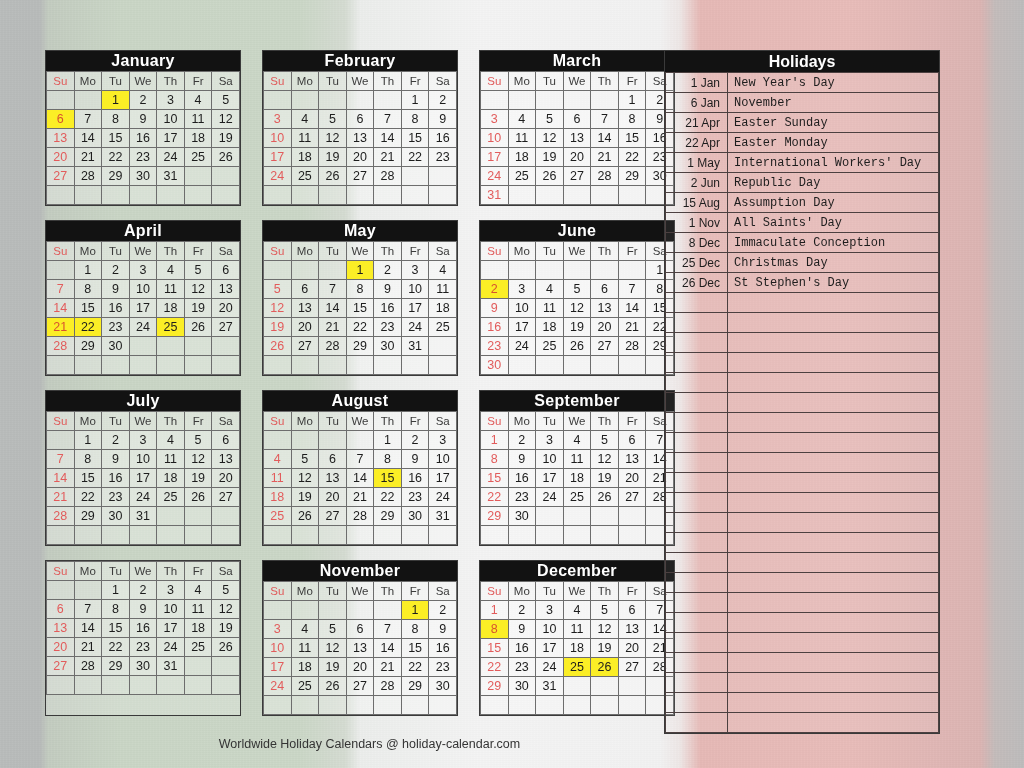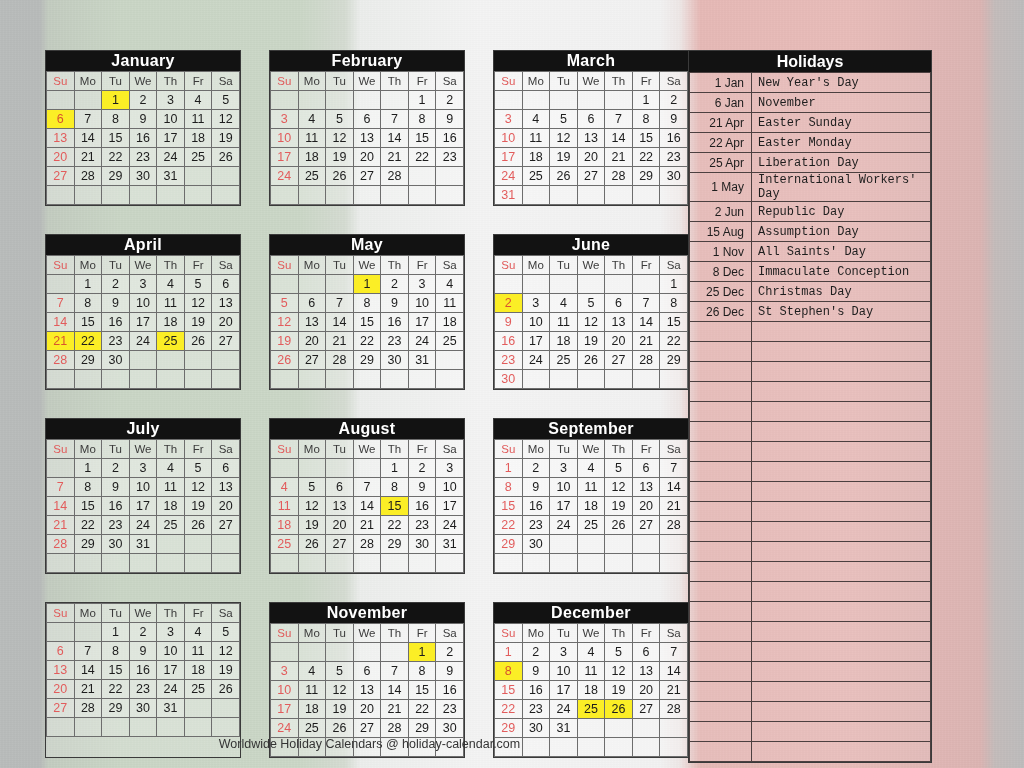--- a/index.html
+++ b/index.html
@@ -50,21 +50,20 @@
   }
   
   #months {
     position: absolute;
     left: 45px; top: 50px;
     width: 633px;
     display: grid;
     grid-template-columns: repeat(3, 196px);
     grid-column-gap: 21px;
     grid-row-gap: 14px;
-    gap: 28px;
   }
   .month {
     width: 196px;
     border: 1.5px solid #3a3a3a;
     background: rgba(255,255,255,0.18);
   }
   .month-title {
     background: #121212;
     color: #ffffff;
     text-align: center;
@@ -99,22 +98,22 @@
   table.cal td.sun { color: #e25c5c; }
   table.cal td.hl {
     background: #fbee26;
     color: #1d1d1d;
   }
   table.cal td.sun.hl { color: #d8532f; }
   table.cal td.empty { background: rgba(255,255,255,0.14); }
   
   #holidays {
     position: absolute;
-    left: 688px; top: 50px;
-    width: 244px;
+    left: 664px; top: 50px;
+    width: 276px;
     border: 1.5px solid #3a3a3a;
   }
   #holidays-title {
     background: #121212;
     color: #ffffff;
     text-align: center;
     font-size: 16px;
     font-weight: bold;
     line-height: 21px;
     height: 21px;
@@ -1034,24 +1033,20 @@
           </tr>
           <tr>
             <td class="date">21 Apr</td>
             <td class="name">Easter Sunday</td>
           </tr>
           <tr>
             <td class="date">22 Apr</td>
             <td class="name">Easter Monday</td>
           </tr>
           <tr>
-            <td class="date">25 Apr</td>
-            <td class="name">Liberation Day</td>
-          </tr>
-          <tr>
             <td class="date">1 May</td>
             <td class="name">International Workers' Day</td>
           </tr>
           <tr>
             <td class="date">2 Jun</td>
             <td class="name">Republic Day</td>
           </tr>
           <tr>
             <td class="date">15 Aug</td>
             <td class="name">Assumption Day</td>

